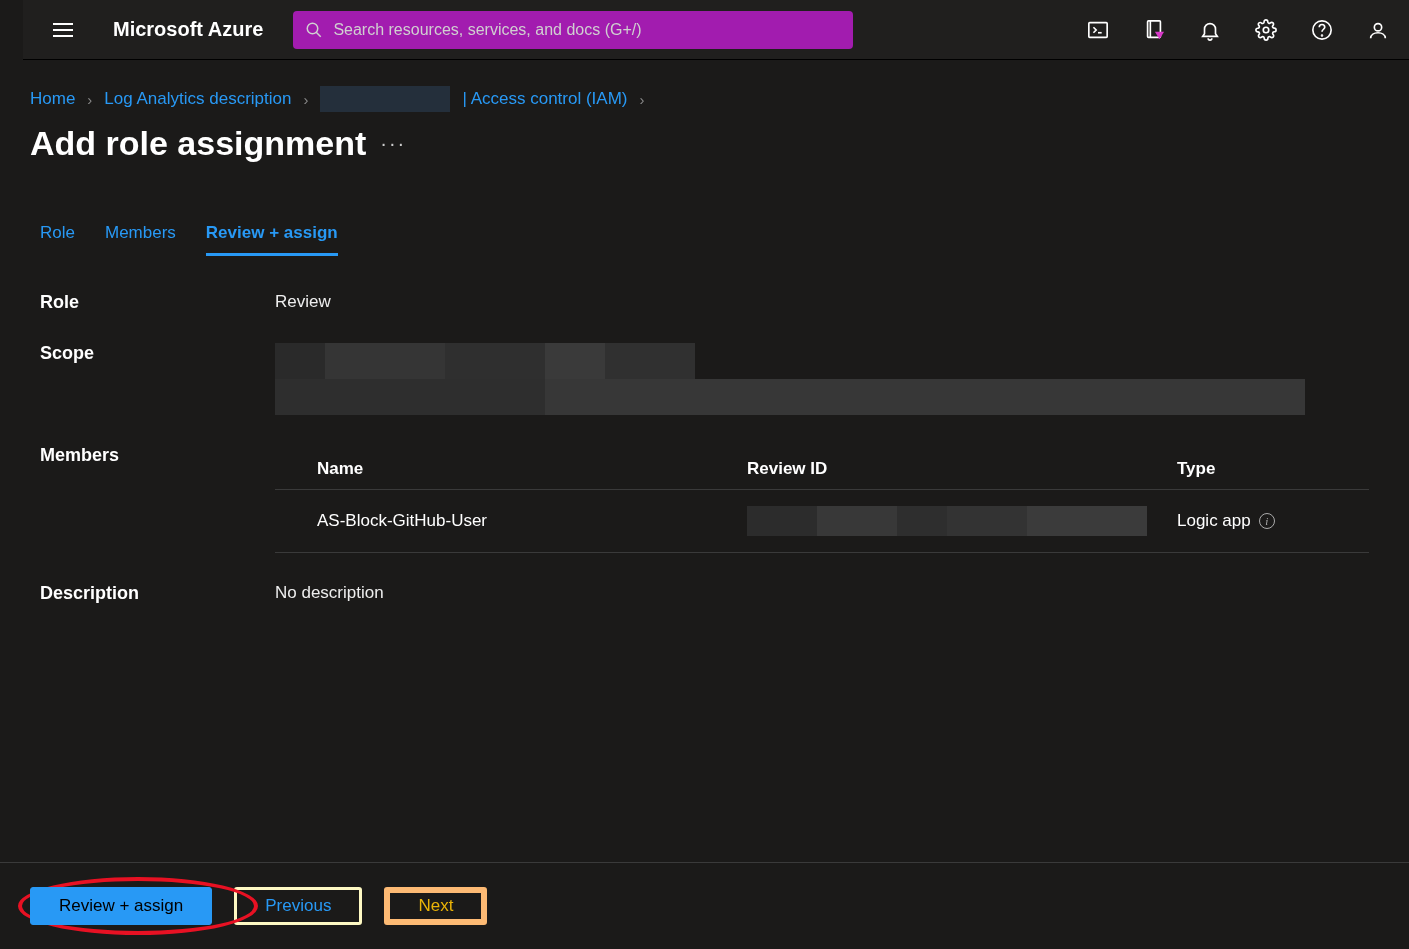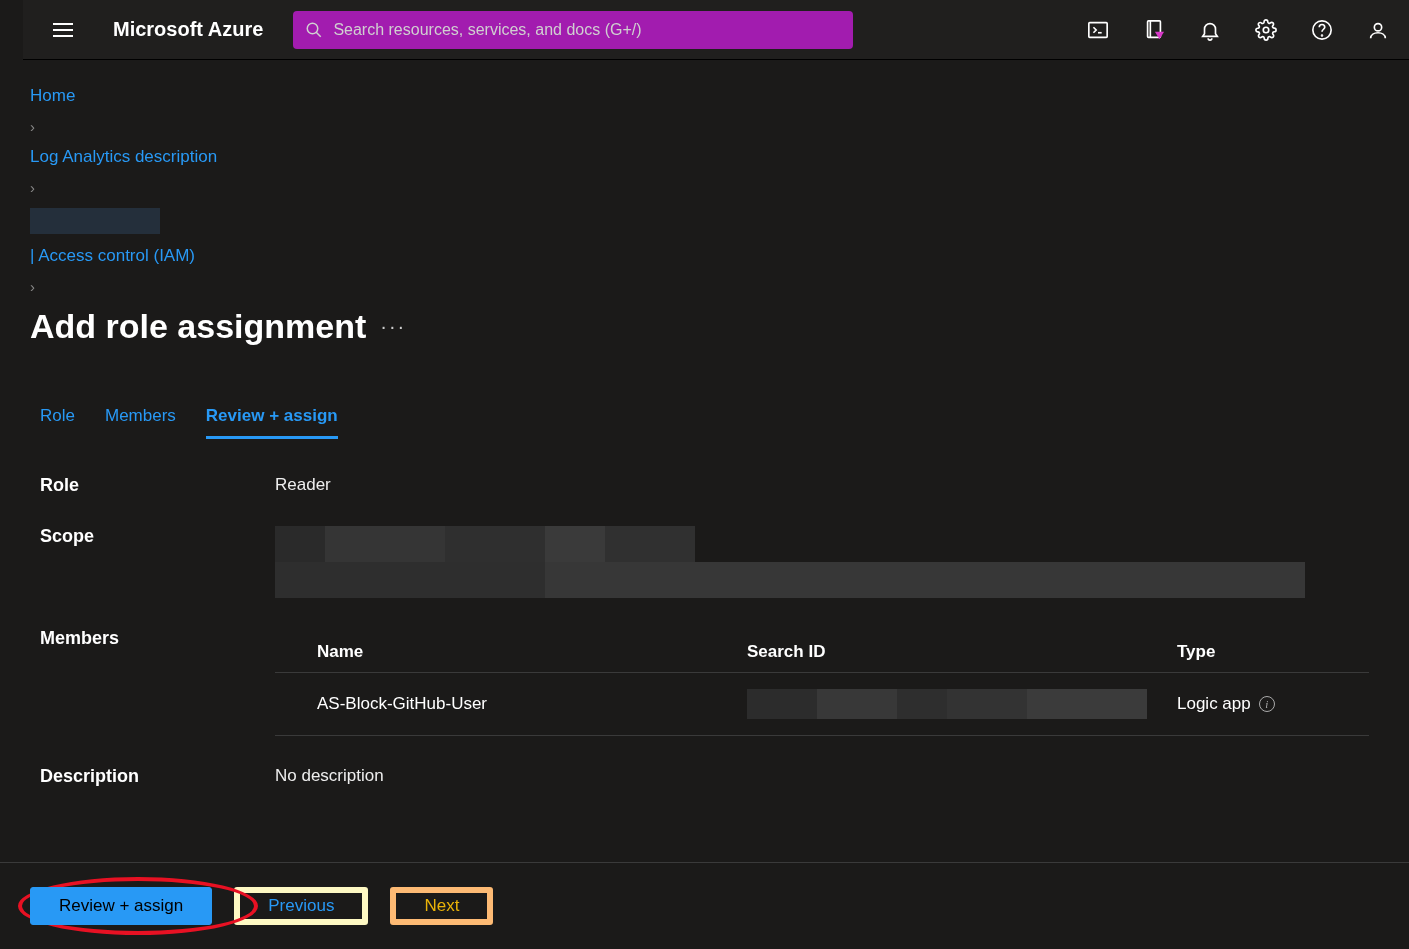--- a/index.html
+++ b/index.html
@@ -81,25 +81,24 @@
     }
     .topbar-icons svg {
       width: 22px;
       height: 22px;
       stroke: #fff;
       fill: none;
       cursor: pointer;
     }
     .breadcrumb {
       display: flex;
-      align-items: flex-start;
+      align-items: center;
       gap: 12px;
       padding: 26px 30px 0 30px;
       font-size: 17px;
-      flex-direction: column;
     }
     .breadcrumb a {
       color: #2899f5;
       text-decoration: none;
     }
     .breadcrumb .chev {
       color: #888;
       font-size: 15px;
     }
     .redact-bc {
@@ -232,21 +231,21 @@
       background: #2899f5;
       color: #000;
       border: 1px solid #2899f5;
       font-weight: 500;
       position: relative;
       z-index: 2;
     }
     .btn-outline {
       background: transparent;
       color: #2899f5;
-      border: 6px solid #fef9c3;
+      border: 3px solid #fef9c3;
     }
     .btn-disabled {
       background: transparent;
       color: #eab308;
       border: 6px solid #fdba74;
     }
     .highlight-ellipse {
       position: absolute;
       border: 4px solid #e81123;
       border-radius: 50%;
@@ -326,21 +325,21 @@
 <div class="tabs">
   <div class="tab">Role</div>
   <div class="tab">Members</div>
   <div class="tab active">Review + assign</div>
 </div>
 
 <div class="content">
 
   <div class="row">
     <div class="row-label">Role</div>
-    <div class="row-value">Reader</div>
+    <div class="row-value">Review</div>
   </div>
 
   <div class="row">
     <div class="row-label">Scope</div>
     <div class="row-value scope-redact">
       <div class="r1">
         <div style="width:50px;background:#2a2a2a"></div>
           <div style="width:120px;background:#353535"></div>
           <div style="width:100px;background:#2f2f2f"></div>
           <div style="width:60px;background:#3a3a3a"></div>
@@ -351,21 +350,21 @@
           <div style="width:760px;background:#373737"></div>
       </div>
     </div>
   </div>
 
   <div class="row">
     <div class="row-label">Members</div>
     <div class="members-table">
       <div class="members-head">
         <div class="col-name">Name</div>
-        <div class="col-oid">Search ID</div>
+        <div class="col-oid">Review ID</div>
         <div class="col-type">Type</div>
       </div>
       <div class="members-body">
         <div class="col-name">AS-Block-GitHub-User</div>
         <div class="col-oid oid-redact">
           <div style="width:70px;background:#2c2c2c"></div>
             <div style="width:80px;background:#383838"></div>
             <div style="width:50px;background:#2e2e2e"></div>
             <div style="width:80px;background:#333"></div>
             <div style="width:120px;background:#3b3b3b"></div>

